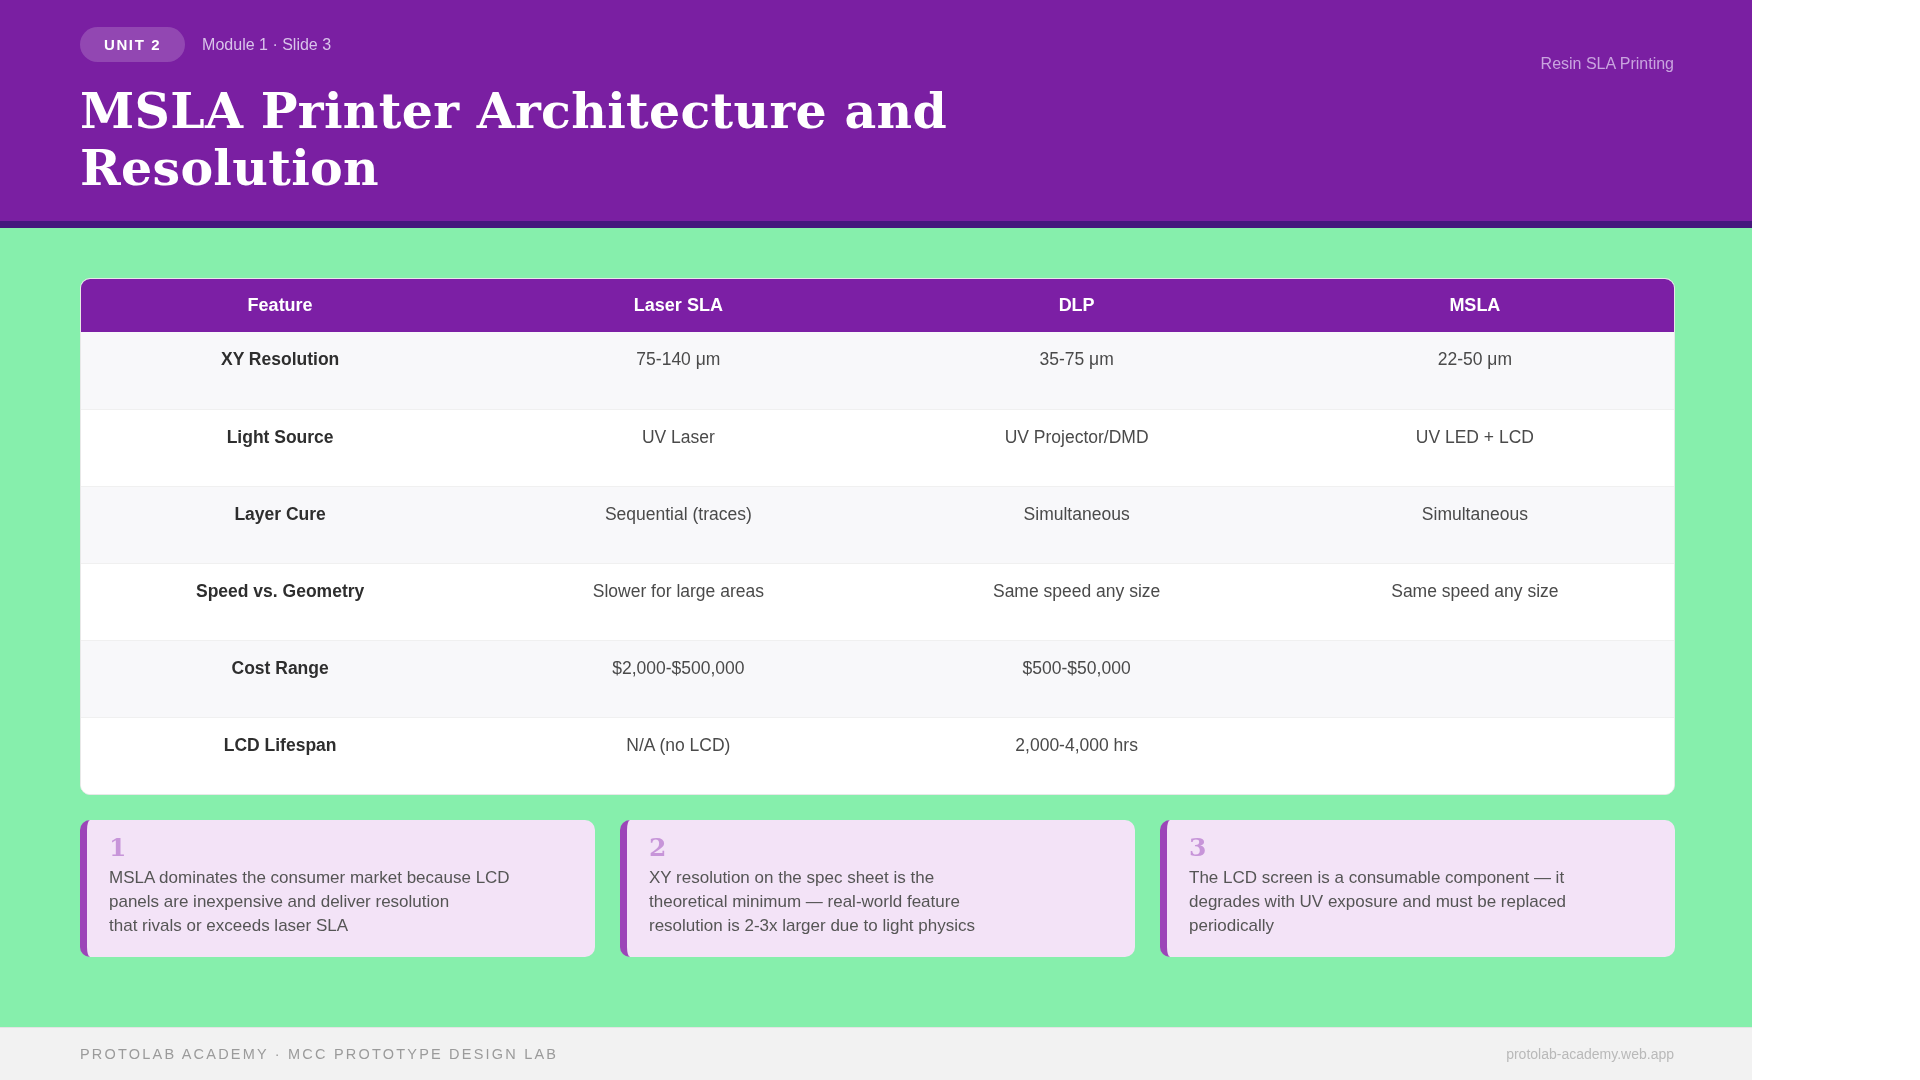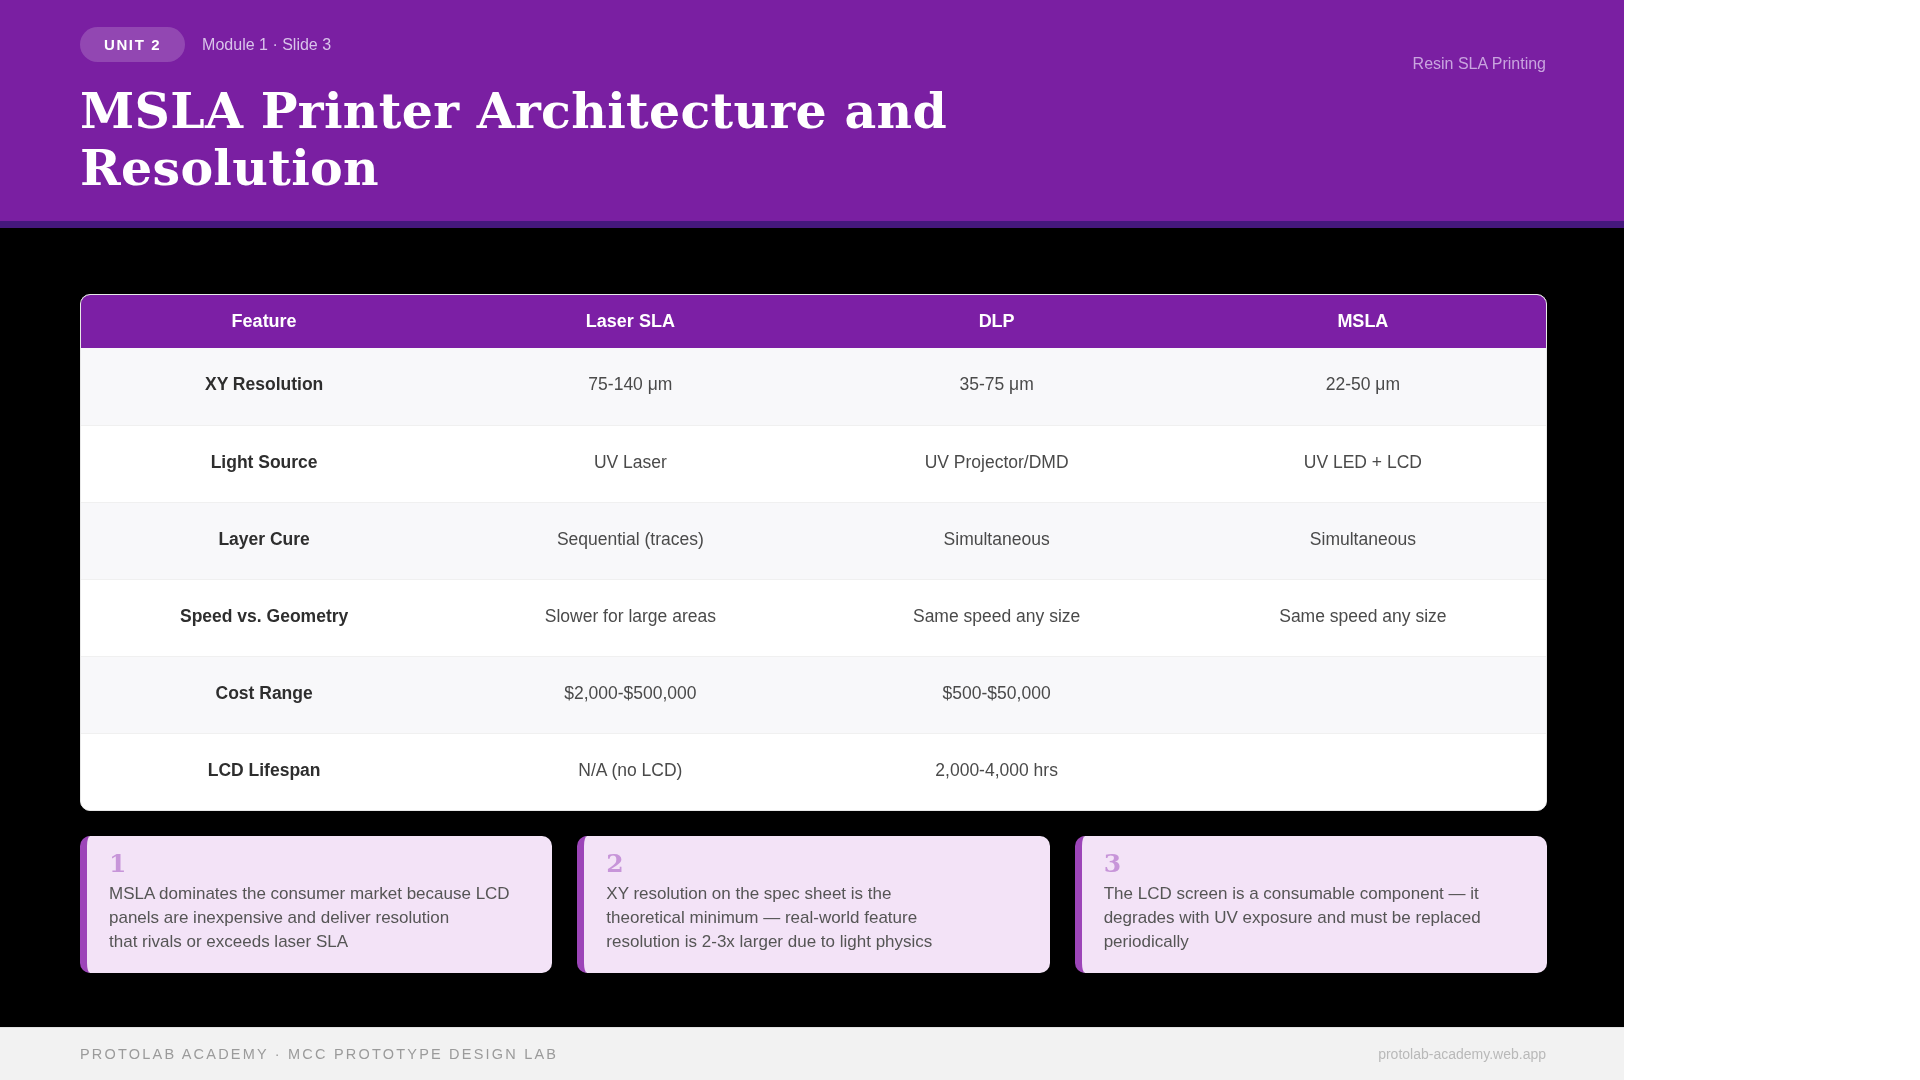--- a/index.html
+++ b/index.html
@@ -4,23 +4,23 @@
 <style>
   * { margin: 0; padding: 0; box-sizing: border-box; }
   html, body { width: 1920px; height: 1080px; }
   body {
     font-family: "Liberation Sans", sans-serif;
     background: #ffffff;
     overflow: hidden;
   }
   .slide {
     position: relative;
-    width: 1624px;
+    width: 1752px;
     height: 1080px;
-    background: #000000;
+    background: #86efac;
     overflow: hidden;
   }
 
   
   .header {
     position: relative;
     height: 228px;
     background: #7a1fa2;
     border-bottom: 7px solid #45187d;
     padding: 27px 78px 0 80px;
@@ -66,38 +66,37 @@
   
   .main {
     padding: 50px 77px 0 80px;
   }
 
   .table-card {
     border: 1px solid #e8e8e8;
     border-radius: 10px;
     overflow: hidden;
     background: #ffffff;
-    margin-top: 16px;
   }
   .t-head {
     display: grid;
     grid-template-columns: repeat(4, 1fr);
     align-items: center;
     height: 53px;
     background: #7c1fa5;
     color: #ffffff;
     font-weight: bold;
     font-size: 18px;
     text-align: center;
   }
   .t-row {
     display: grid;
     grid-template-columns: repeat(4, 1fr);
     height: 77px;
-    padding-top: 26px;
+    padding-top: 17px;
     text-align: center;
     font-size: 17.5px;
     background: #ffffff;
   }
   .t-row.striped { background: #f8f8fa; }
   .t-row + .t-row { border-top: 1px solid #f0f0f0; }
   .feature-cell {
     font-weight: bold;
     color: #2e2e2e;
   }

